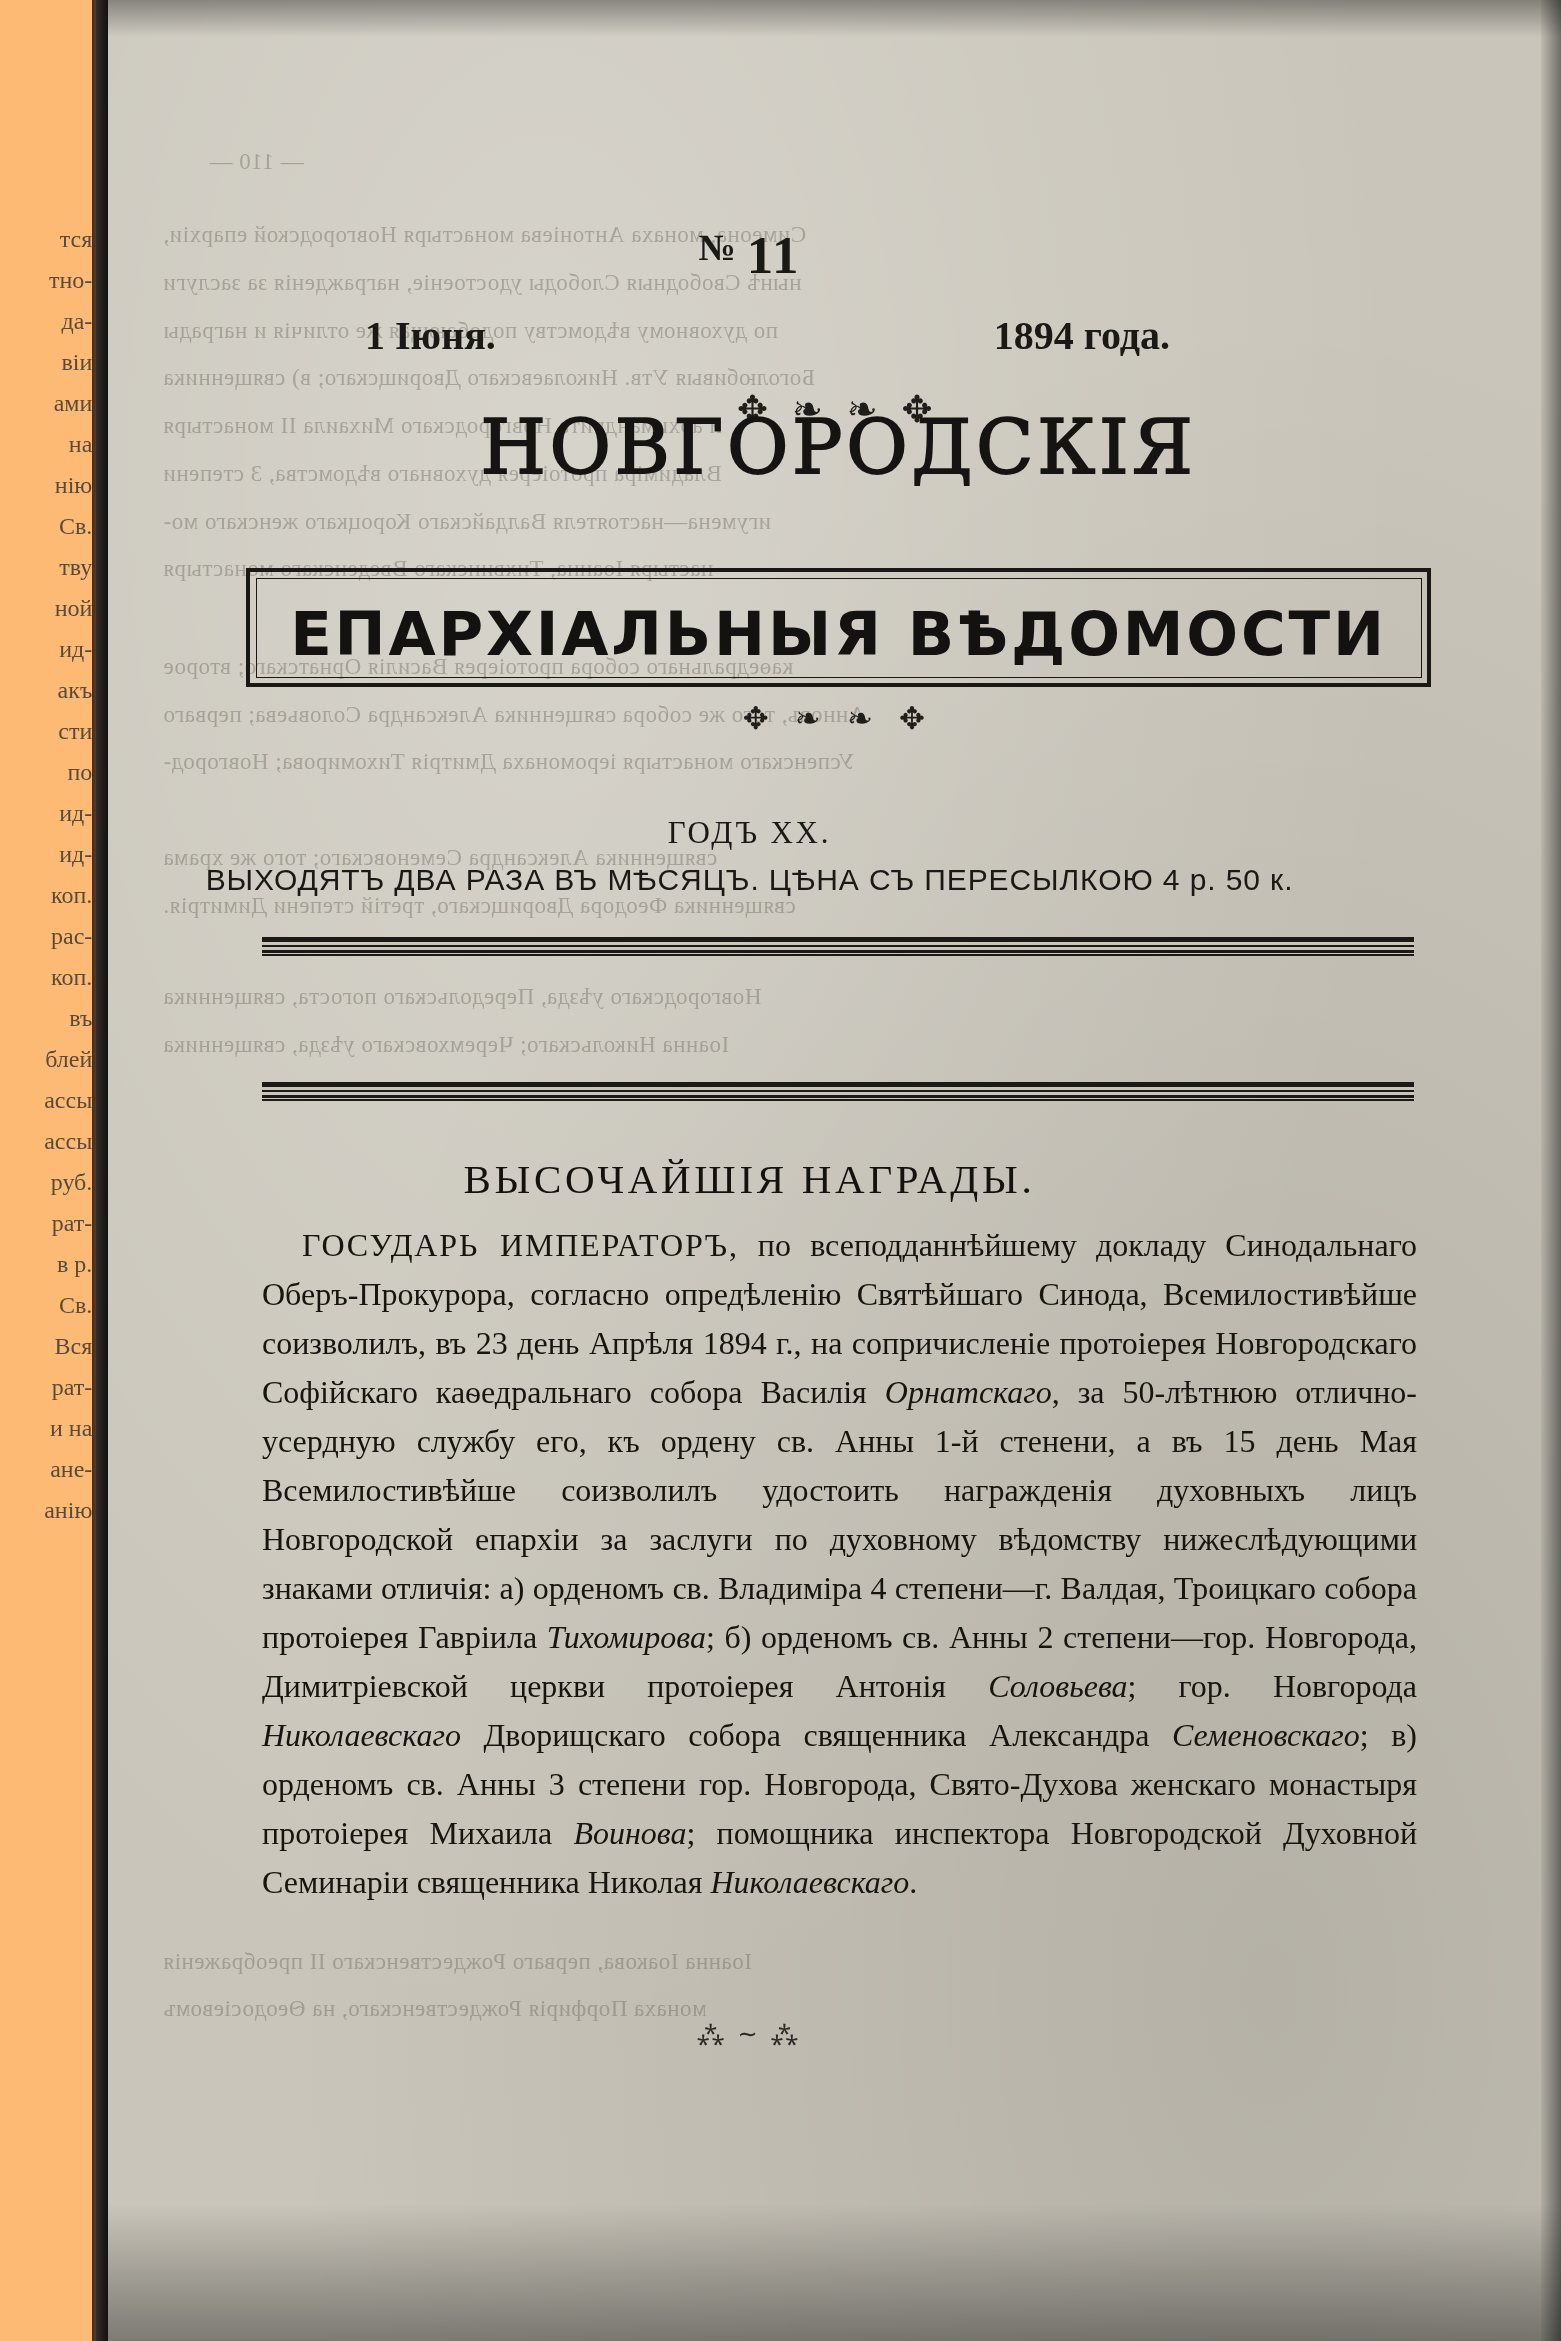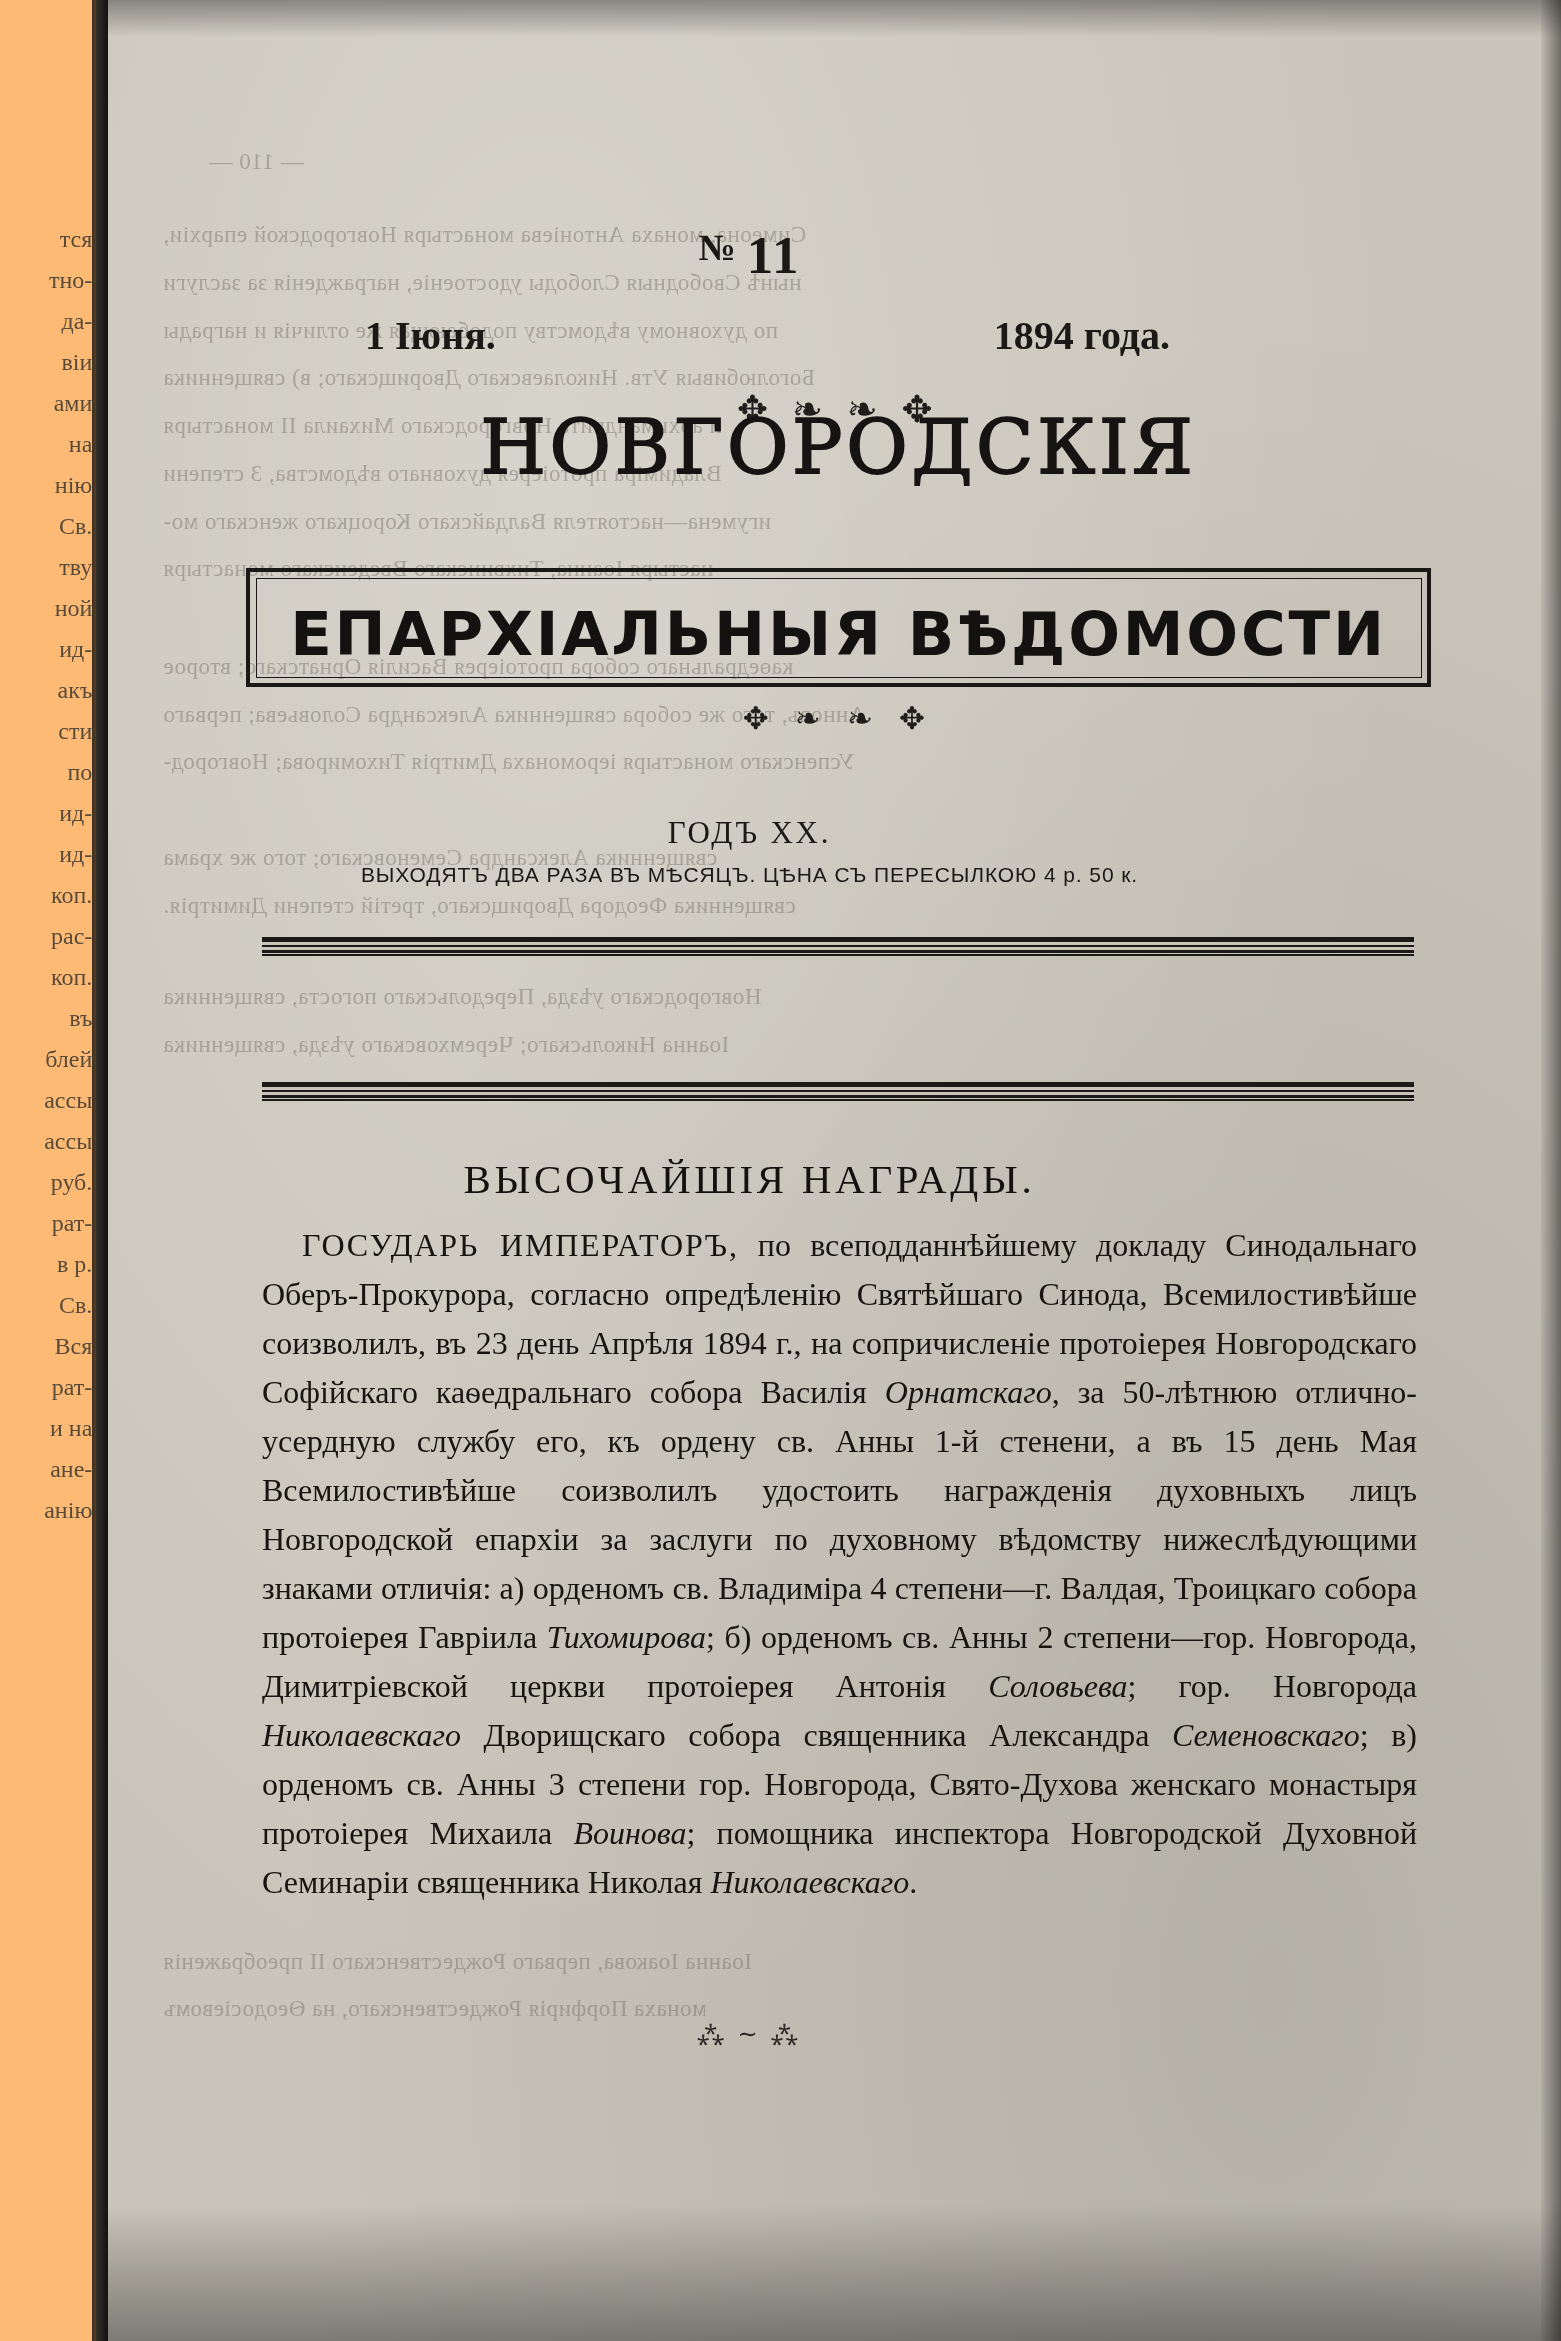--- a/index.html
+++ b/index.html
@@ -211,21 +211,21 @@
     font-size: 31px;
     letter-spacing: 2.8px;
     font-family: "Liberation Serif", serif;
   }
   .price-line {
     position: absolute;
     left: 0; right: 0;
     top: 863px;
     text-align: center;
     color: #1b1916;
-    font-size: 21px;
+    font-size: 30px;
     letter-spacing: 0.9px;
     font-family: "Liberation Sans", sans-serif;
   }
 
   .rule-thick {
     position: absolute;
     left: 154px;
     width: 1152px;
     height: 14.7px;
     background: repeating-linear-gradient(

